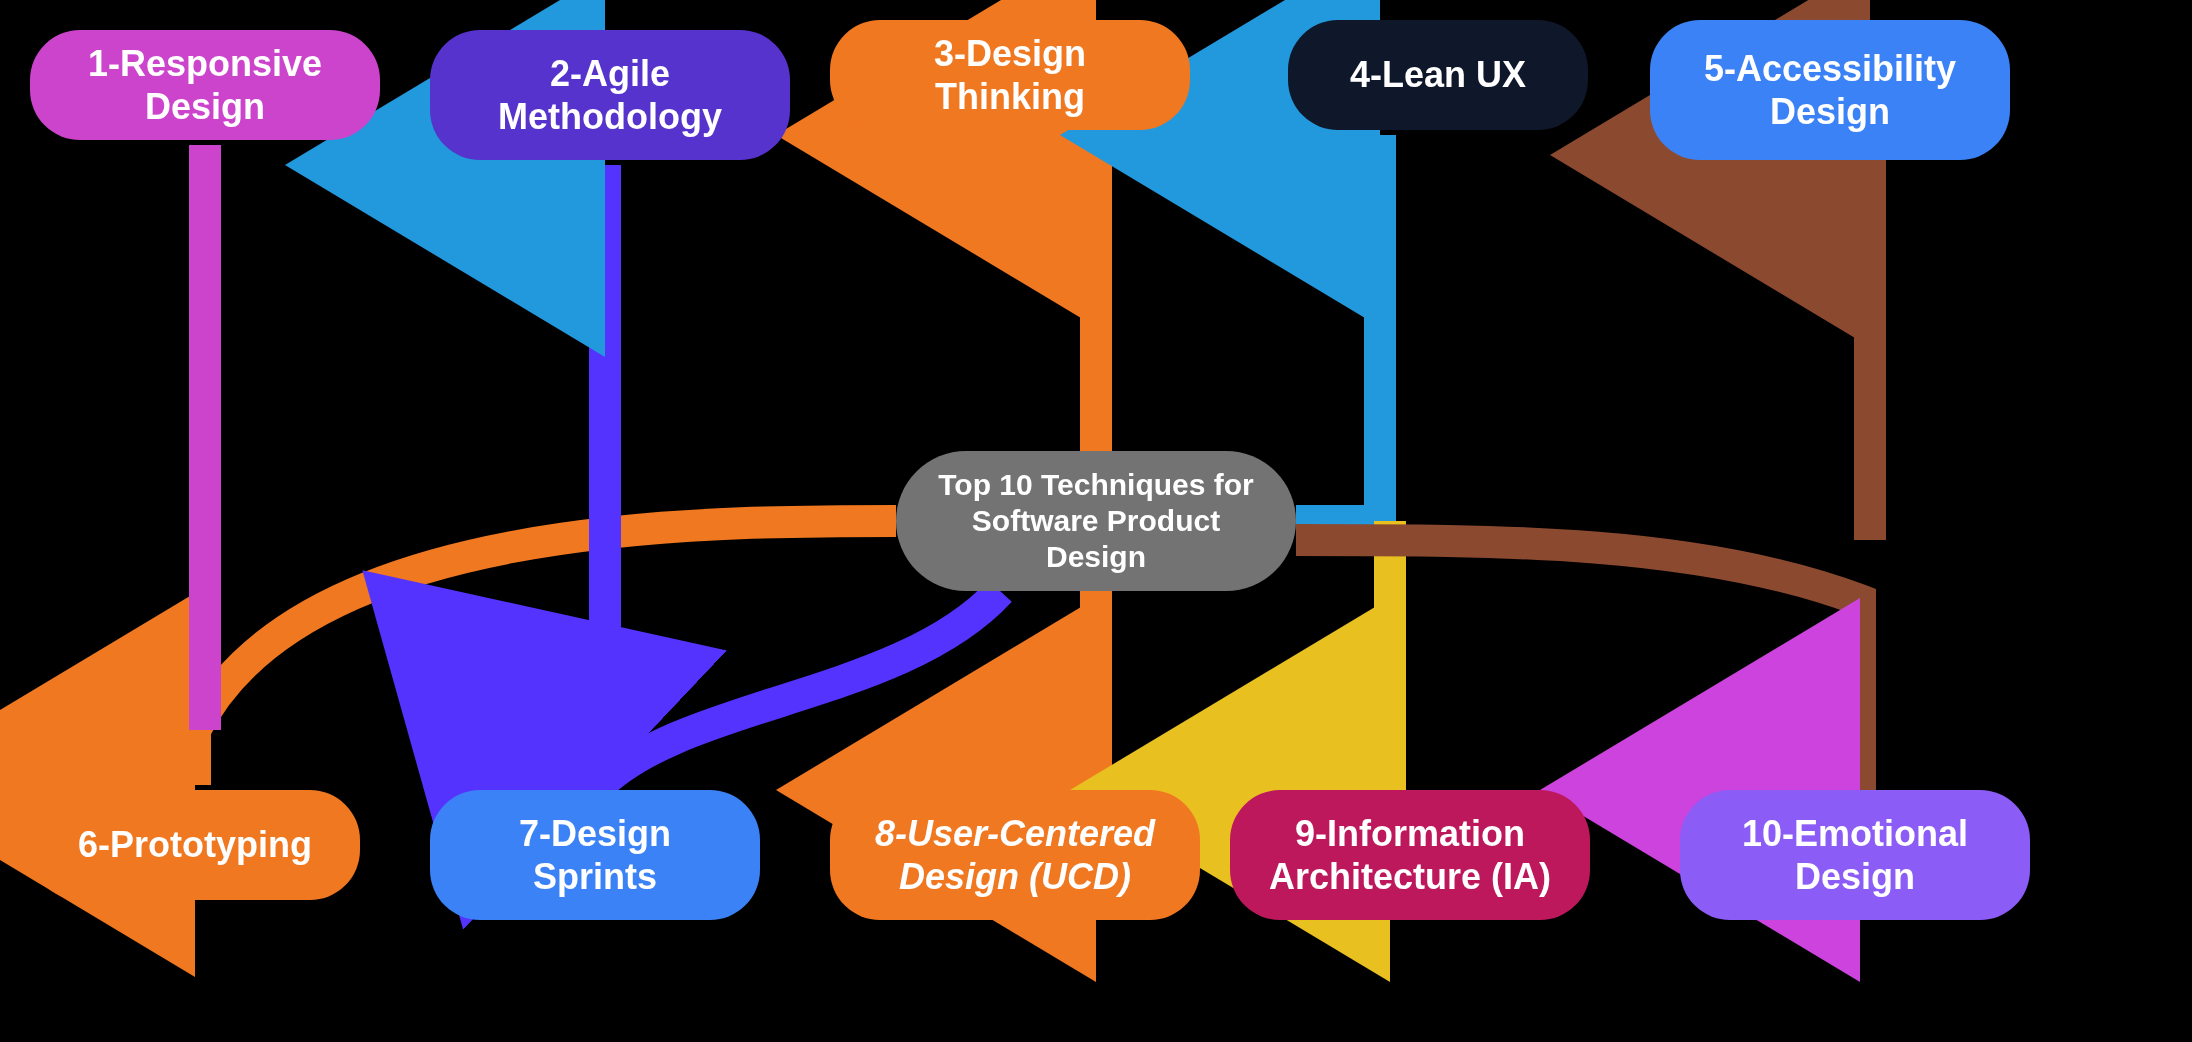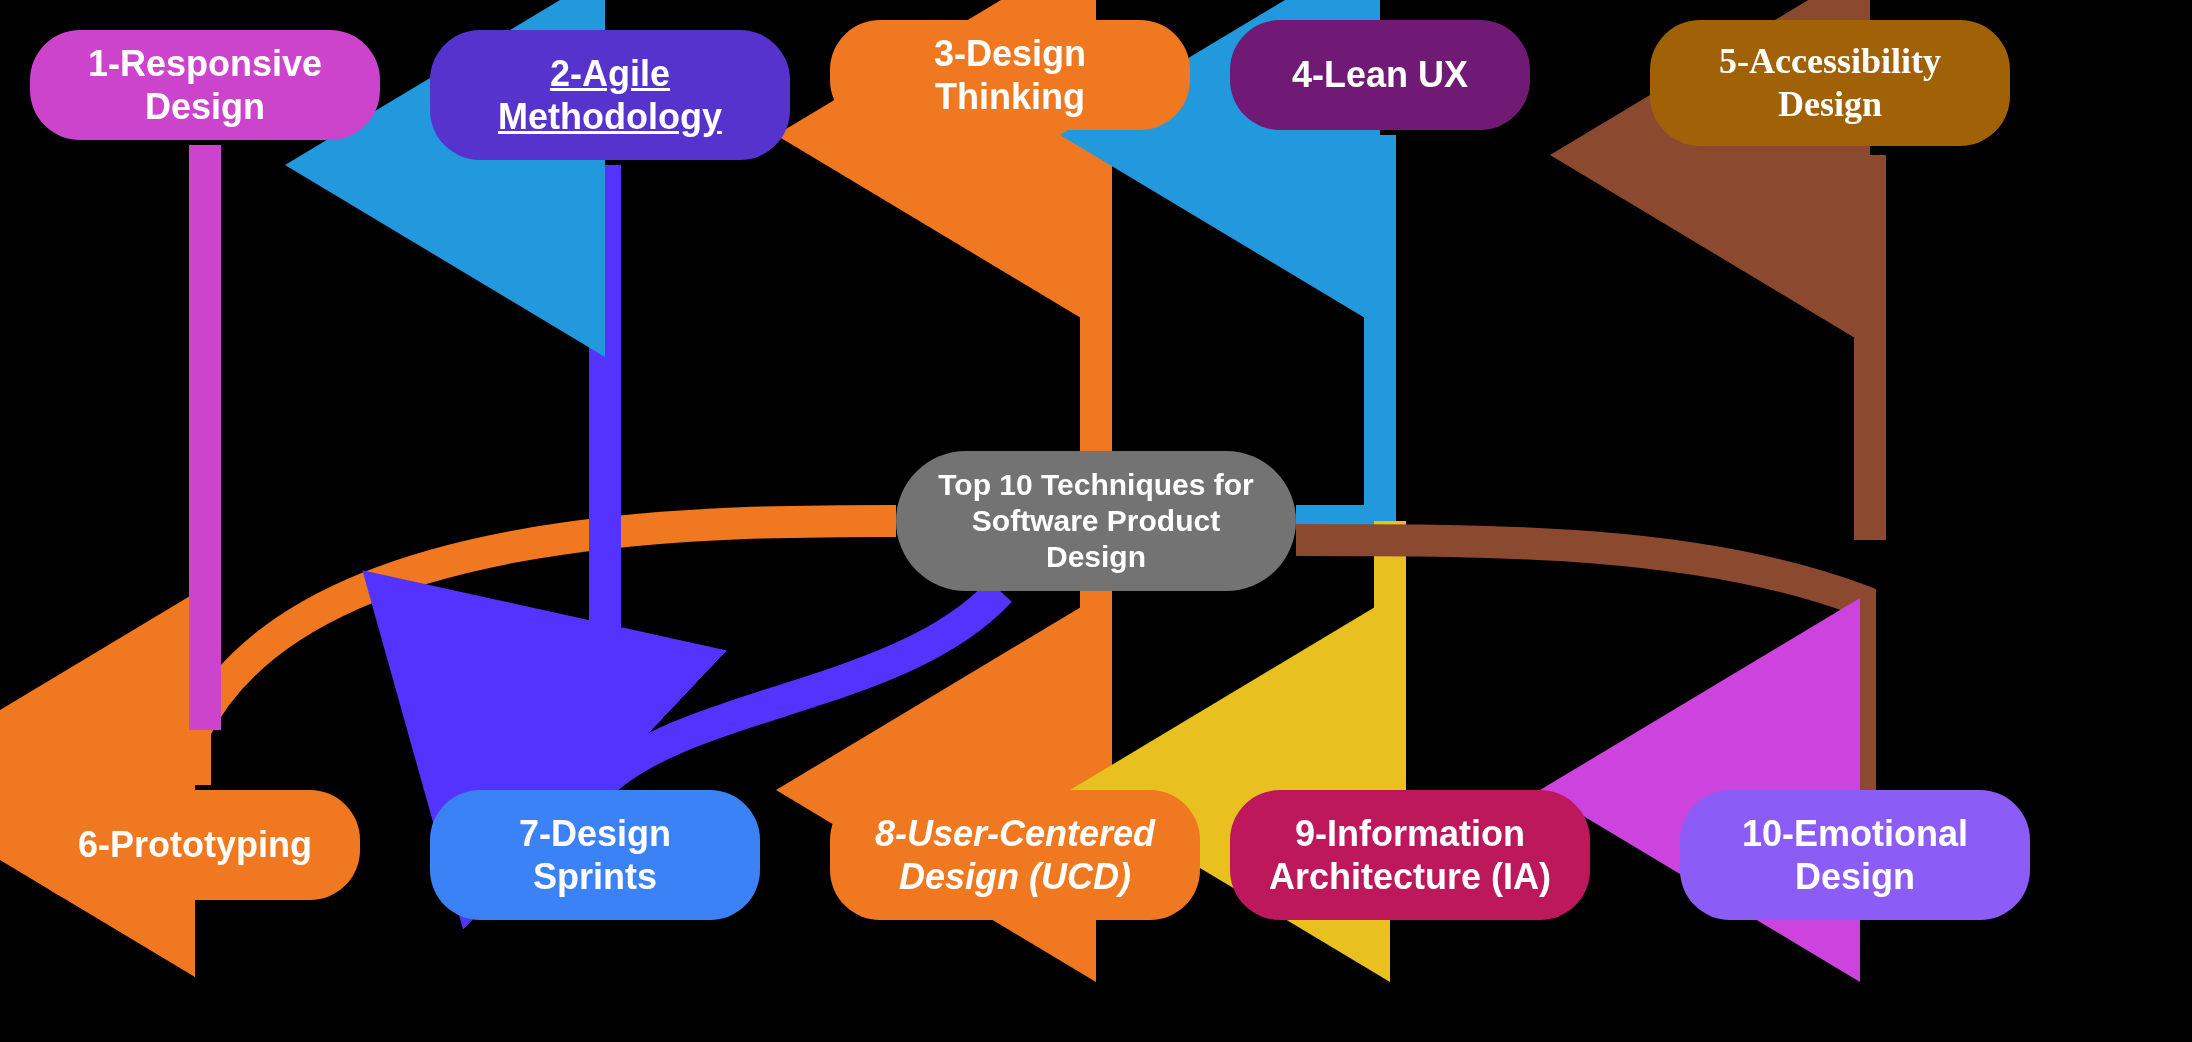--- a/index.html
+++ b/index.html
@@ -42,24 +42,24 @@
       left: 896px;
       top: 451px;
       font-size: 30px;
       font-weight: 700;
       color: #fff;
       border-radius: 70px;
     }
 
     
     .b1 { background: #cc44cc; left: 30px; top: 30px; width: 350px; height: 110px; }
-    .b2 { background: #5533cc; left: 430px; top: 30px; width: 360px; height: 130px; text-decoration: underline; }
+    .b2 { background: #5533cc; left: 430px; top: 30px; width: 360px; height: 130px; }
     .b3 { background: #f07820; left: 830px; top: 20px; width: 360px; height: 110px; }
-    .b4 { background: #701a75; left: 1230px; top: 20px; width: 300px; height: 110px; }
-    .b5 { background: #a16207; left: 1650px; top: 20px; width: 360px; height: 126px; font-family: Liberation Serif, serif; }
+    .b4 { background: #0f172a; left: 1288px; top: 20px; width: 300px; height: 110px; }
+    .b5 { background: #3b82f6; left: 1650px; top: 20px; width: 360px; height: 140px; }
 
     
     .b6 { background: #f07820; left: 30px; top: 790px; width: 330px; height: 110px; }
     .b7 { background: #3b82f6; left: 430px; top: 790px; width: 330px; height: 130px; }
     .b8 { background: #f07820; left: 830px; top: 790px; width: 370px; height: 130px; font-style: italic; }
     .b9 { background: #be185d; left: 1230px; top: 790px; width: 360px; height: 130px; }
     .b10 { background: #8b5cf6; left: 1680px; top: 790px; width: 350px; height: 130px; }
 
     svg.arrows {
       position: absolute;

